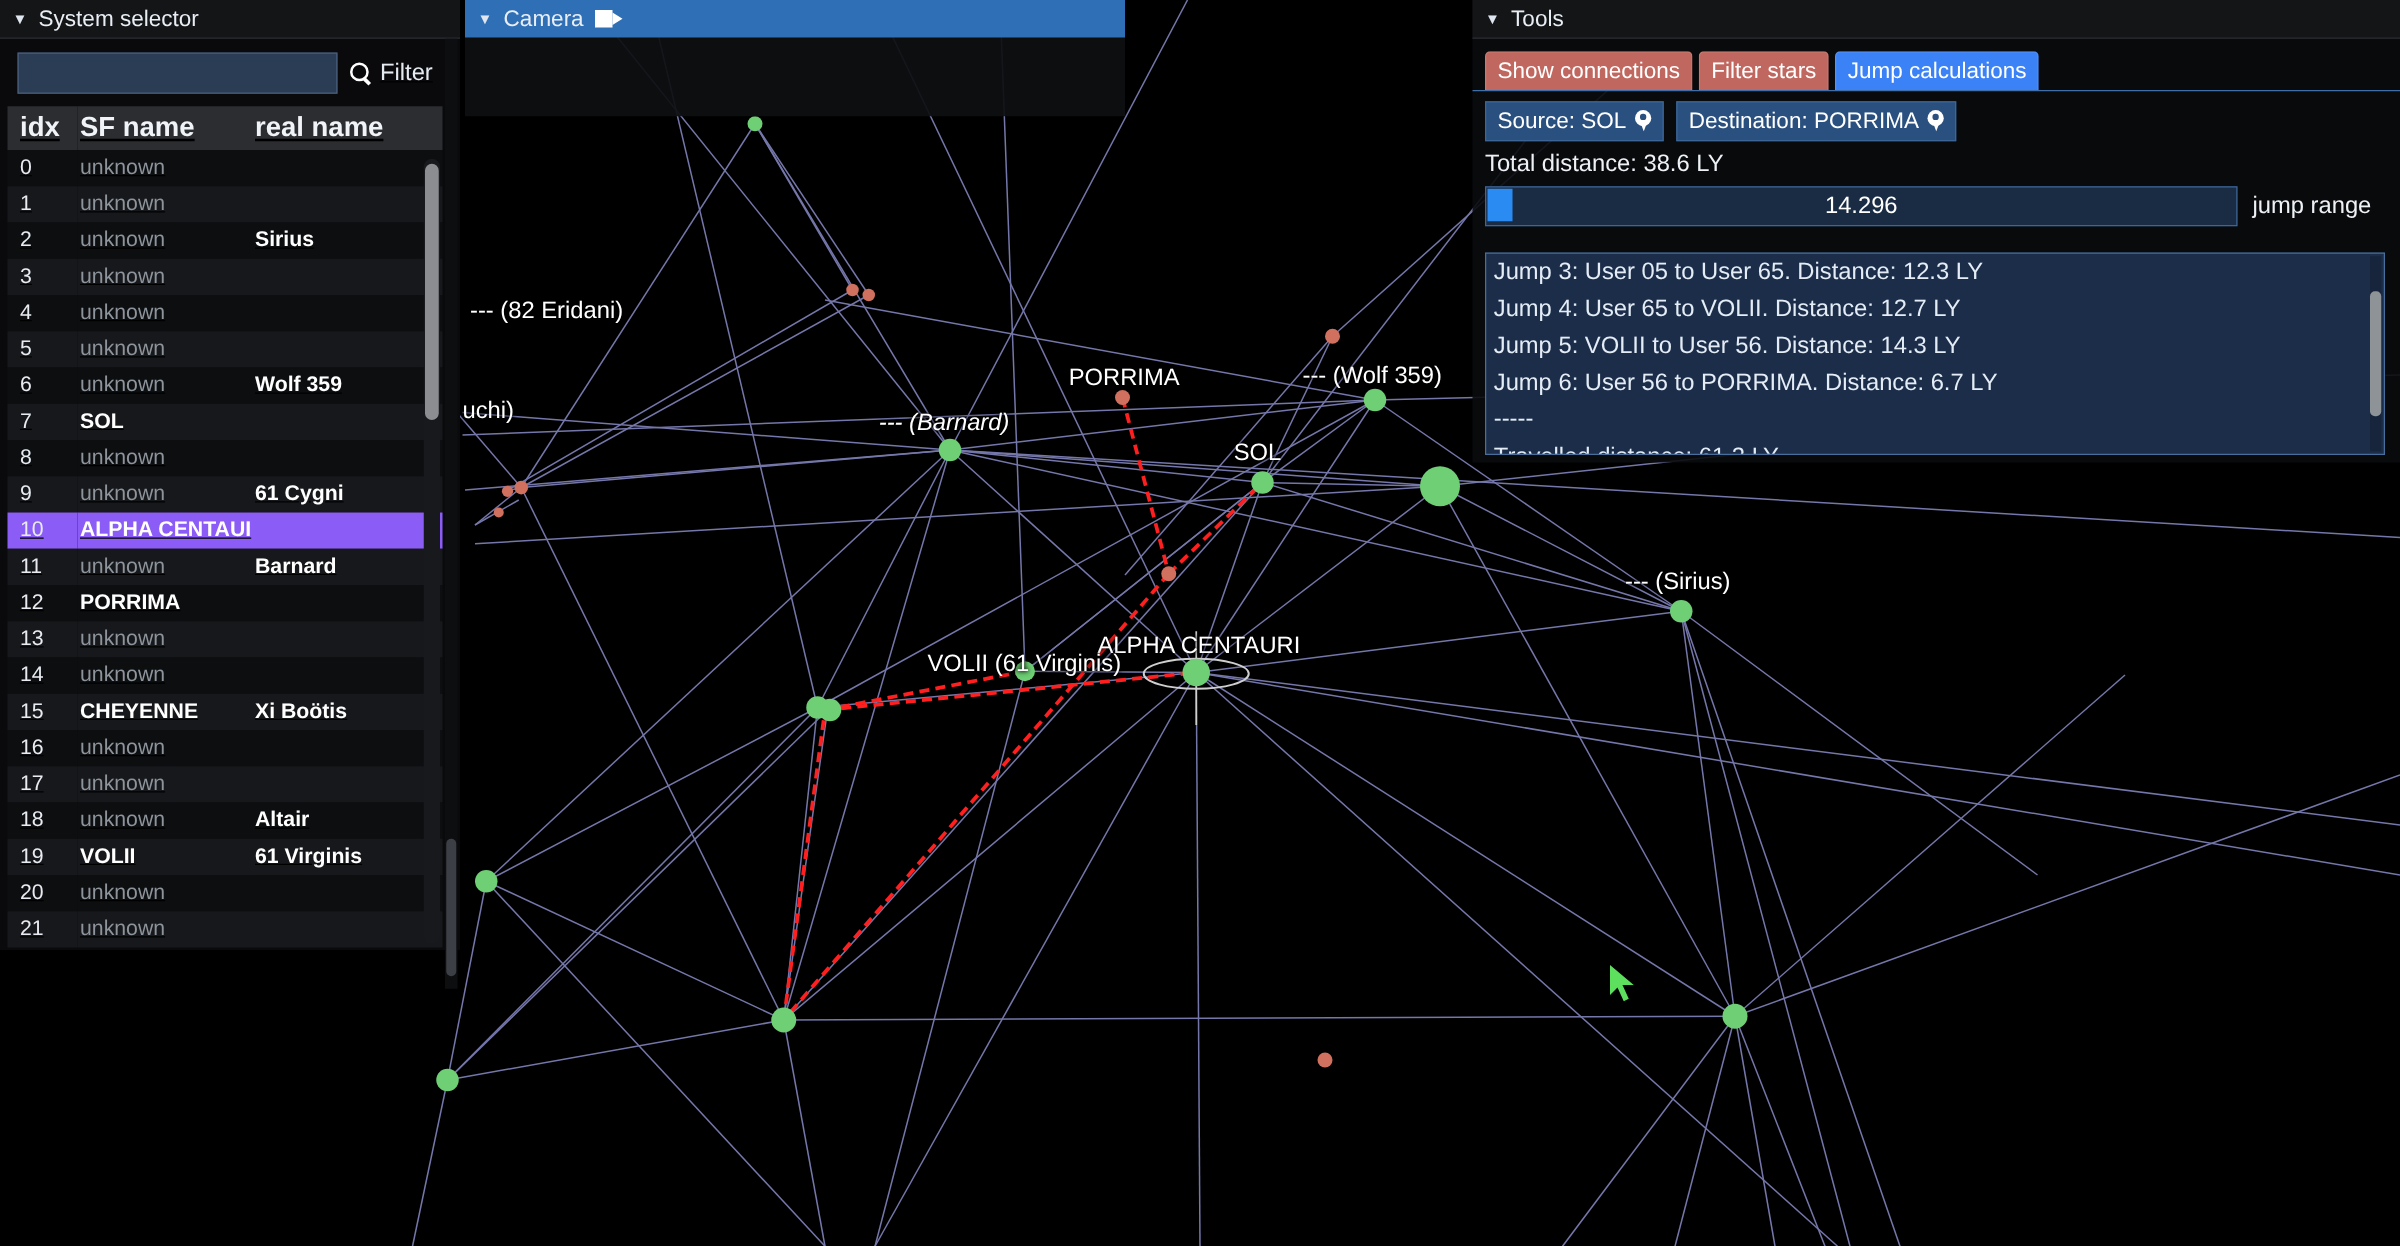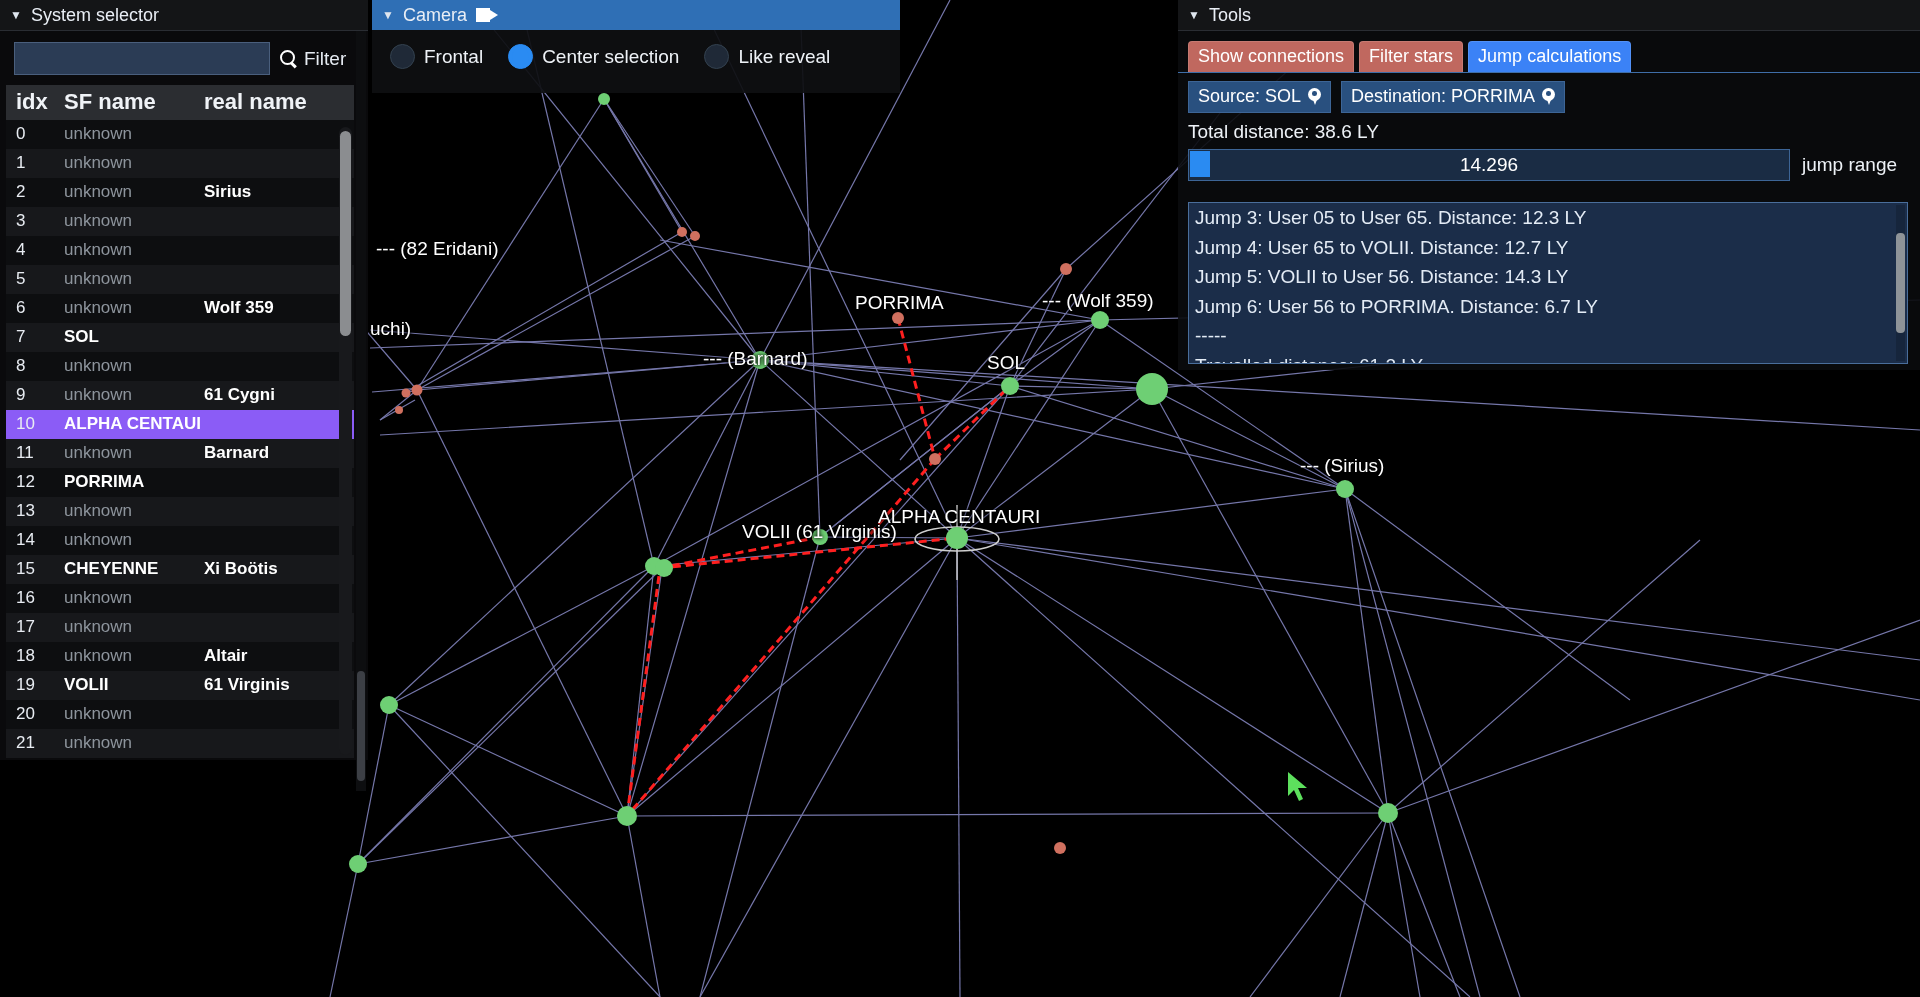--- a/index.html
+++ b/index.html
@@ -15,21 +15,21 @@
   
   .panel{position:absolute;background:rgba(10,10,12,.92);}
   .panel-head{height:30px;display:flex;align-items:center;gap:9px;padding:0 10px;
               font-size:18px;color:#e9eef5;}
   .panel-head .tri{font-size:12px;line-height:1;color:#dfe6ef;}
   .head-dark{background:#141517;border-bottom:1px solid #2a2d33;}
   .head-blue{background:#2f6fb5;}
 
   
   #sys-selector{left:0;top:0;width:368px;height:760px;background:#0a0a0c;}
-  #sys-body{position:relative;padding:0;}
+  #sys-body{position:relative;padding:0;text-decoration:underline;}
   .filter-row{display:flex;align-items:center;gap:10px;padding:11px 12px 10px 14px;}
   .filter-input{width:250px;height:29px;background:#2b3c55;border:1px solid #4a5f7d;}
   .filter-lbl{display:flex;align-items:center;gap:7px;color:#e6ebf2;font-size:19px;}
   .mag{display:inline-block;width:17px;height:17px;position:relative;}
   .mag i{position:absolute;left:0;top:0;width:11px;height:11px;border:2.4px solid #fff;border-radius:50%;}
   .mag b{position:absolute;left:11px;top:11px;width:7px;height:2.6px;background:#fff;
          transform:rotate(45deg);transform-origin:left center;}
 
   table.sys{width:346px;border-collapse:collapse;table-layout:fixed;margin-left:6px;}
   table.sys th{background:#2b2d31;color:#f0f3f7;font-size:22px;font-weight:bold;
@@ -224,21 +224,21 @@
 
       <g stroke="#cfcfcf" fill="none">
         <line x1="957" y1="505" x2="957" y2="580" stroke-width="1.4"></line>
         <ellipse cx="957" cy="539" rx="42" ry="12" stroke-width="1.6"></ellipse>
       </g>
       <circle cx="957" cy="538" r="11" fill="#6ecf74"></circle>
     </svg>
 
     <div class="star-label" style="left:376px;top:238px;">--- (82 Eridani)</div>
     <div class="star-label" style="left:370px;top:318px;">uchi)</div>
-    <div class="star-label" style="left:703px;top:348px;">--- (Barnard)</div>
+    <div class="star-label" style="left:703px;top:328px;font-style:italic;">--- (Barnard)</div>
     <div class="star-label" style="left:855px;top:292px;">PORRIMA</div>
     <div class="star-label" style="left:1042px;top:290px;">--- (Wolf 359)</div>
     <div class="star-label" style="left:987px;top:352px;">SOL</div>
     <div class="star-label" style="left:1300px;top:455px;">--- (Sirius)</div>
     <div class="star-label" style="left:878px;top:506px;">ALPHA CENTAURI</div>
     <div class="star-label" style="left:742px;top:521px;">VOLII (61 Virginis)</div>
   </div>
 
   <div class="panel" id="sys-selector">
     <div class="panel-head head-dark">
@@ -389,34 +389,20 @@
   </div>
 
   <div class="panel" id="camera">
     <div class="panel-head head-blue">
       <span class="tri">▼</span>
       <span>Camera</span>
       <span class="cam-icon">
           <i></i>
           <b></b>
         </span>
-    </div>
-    <div class="radio-row">
-      <label class="radio">
-        <span class="rdot"></span>
-        <span>Frontal</span>
-      </label>
-      <label class="radio">
-        <span class="rdot on"></span>
-        <span>Center selection</span>
-      </label>
-      <label class="radio">
-        <span class="rdot"></span>
-        <span>Like reveal</span>
-      </label>
     </div>
   </div>
 
   <div class="panel" id="tools">
     <div class="panel-head head-dark">
       <span class="tri">▼</span>
       <span>Tools</span>
     </div>
 
     <div class="tool-btns">

